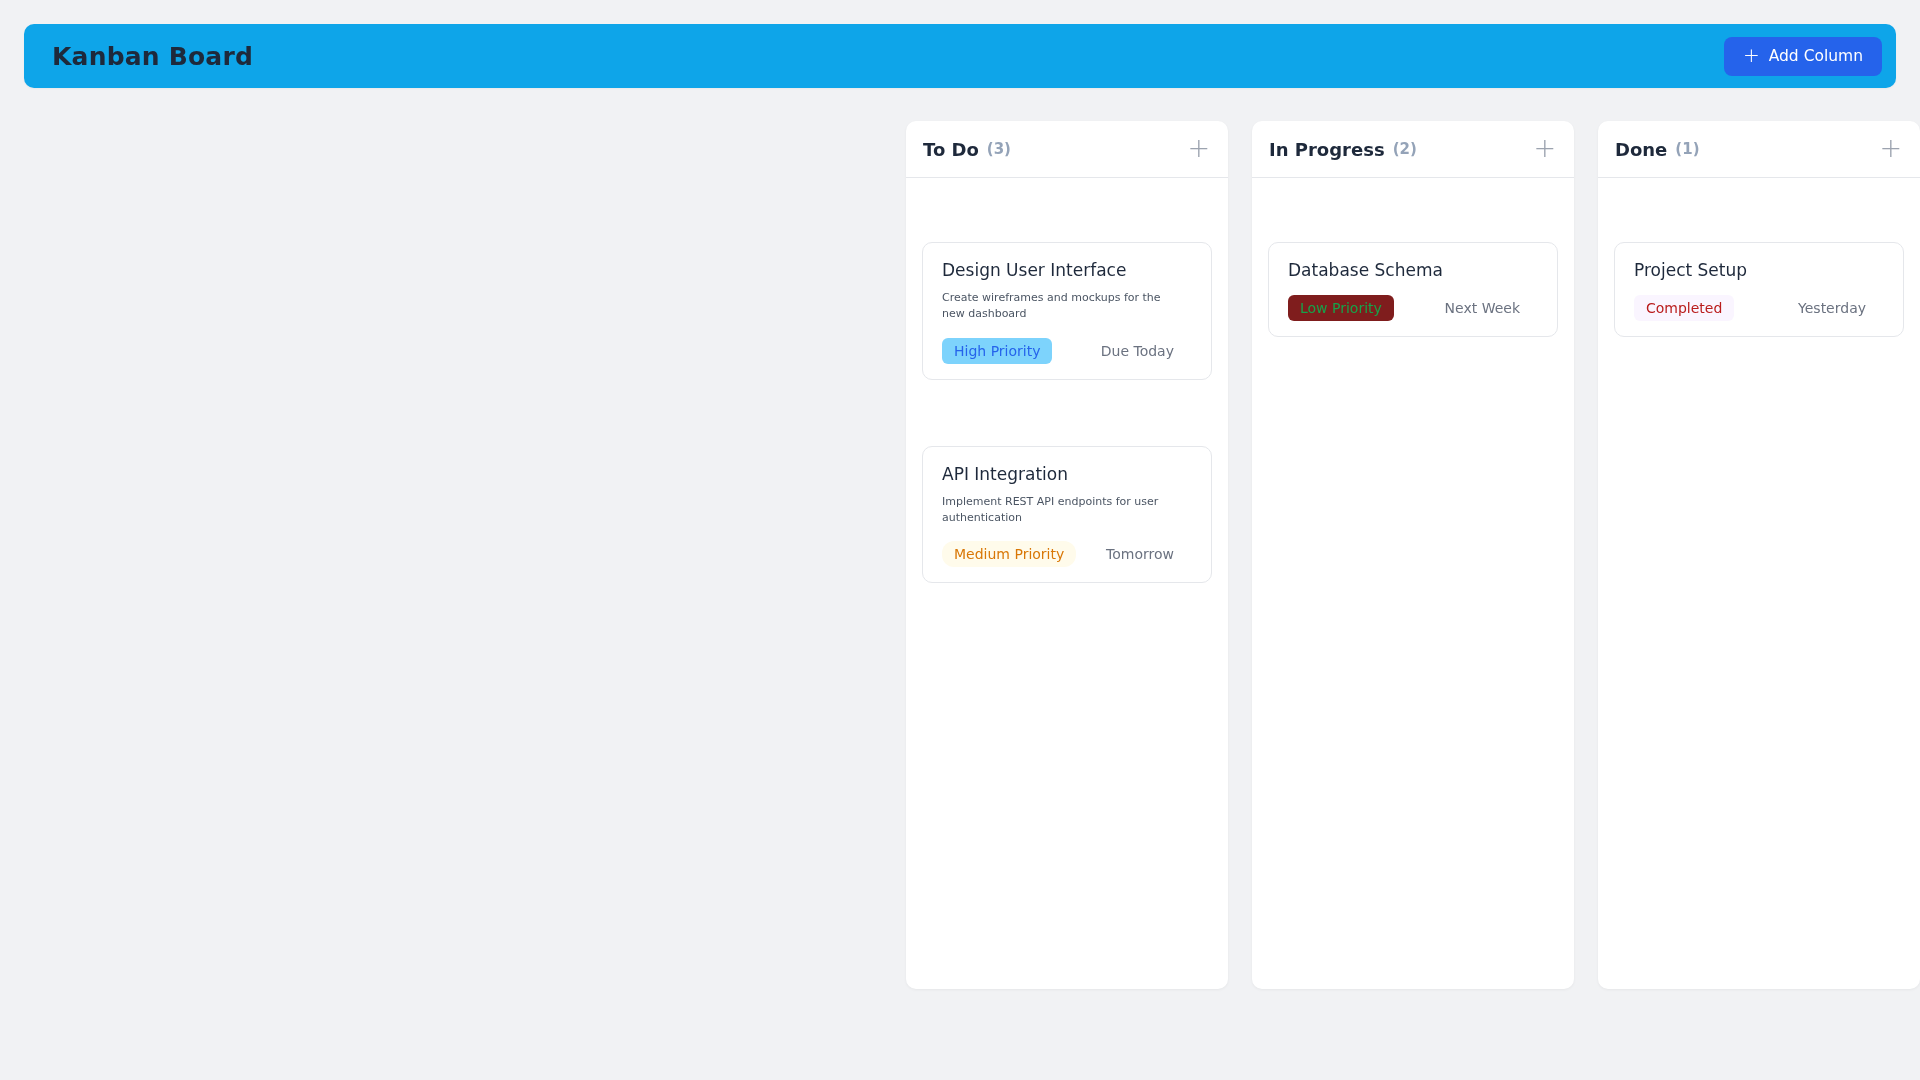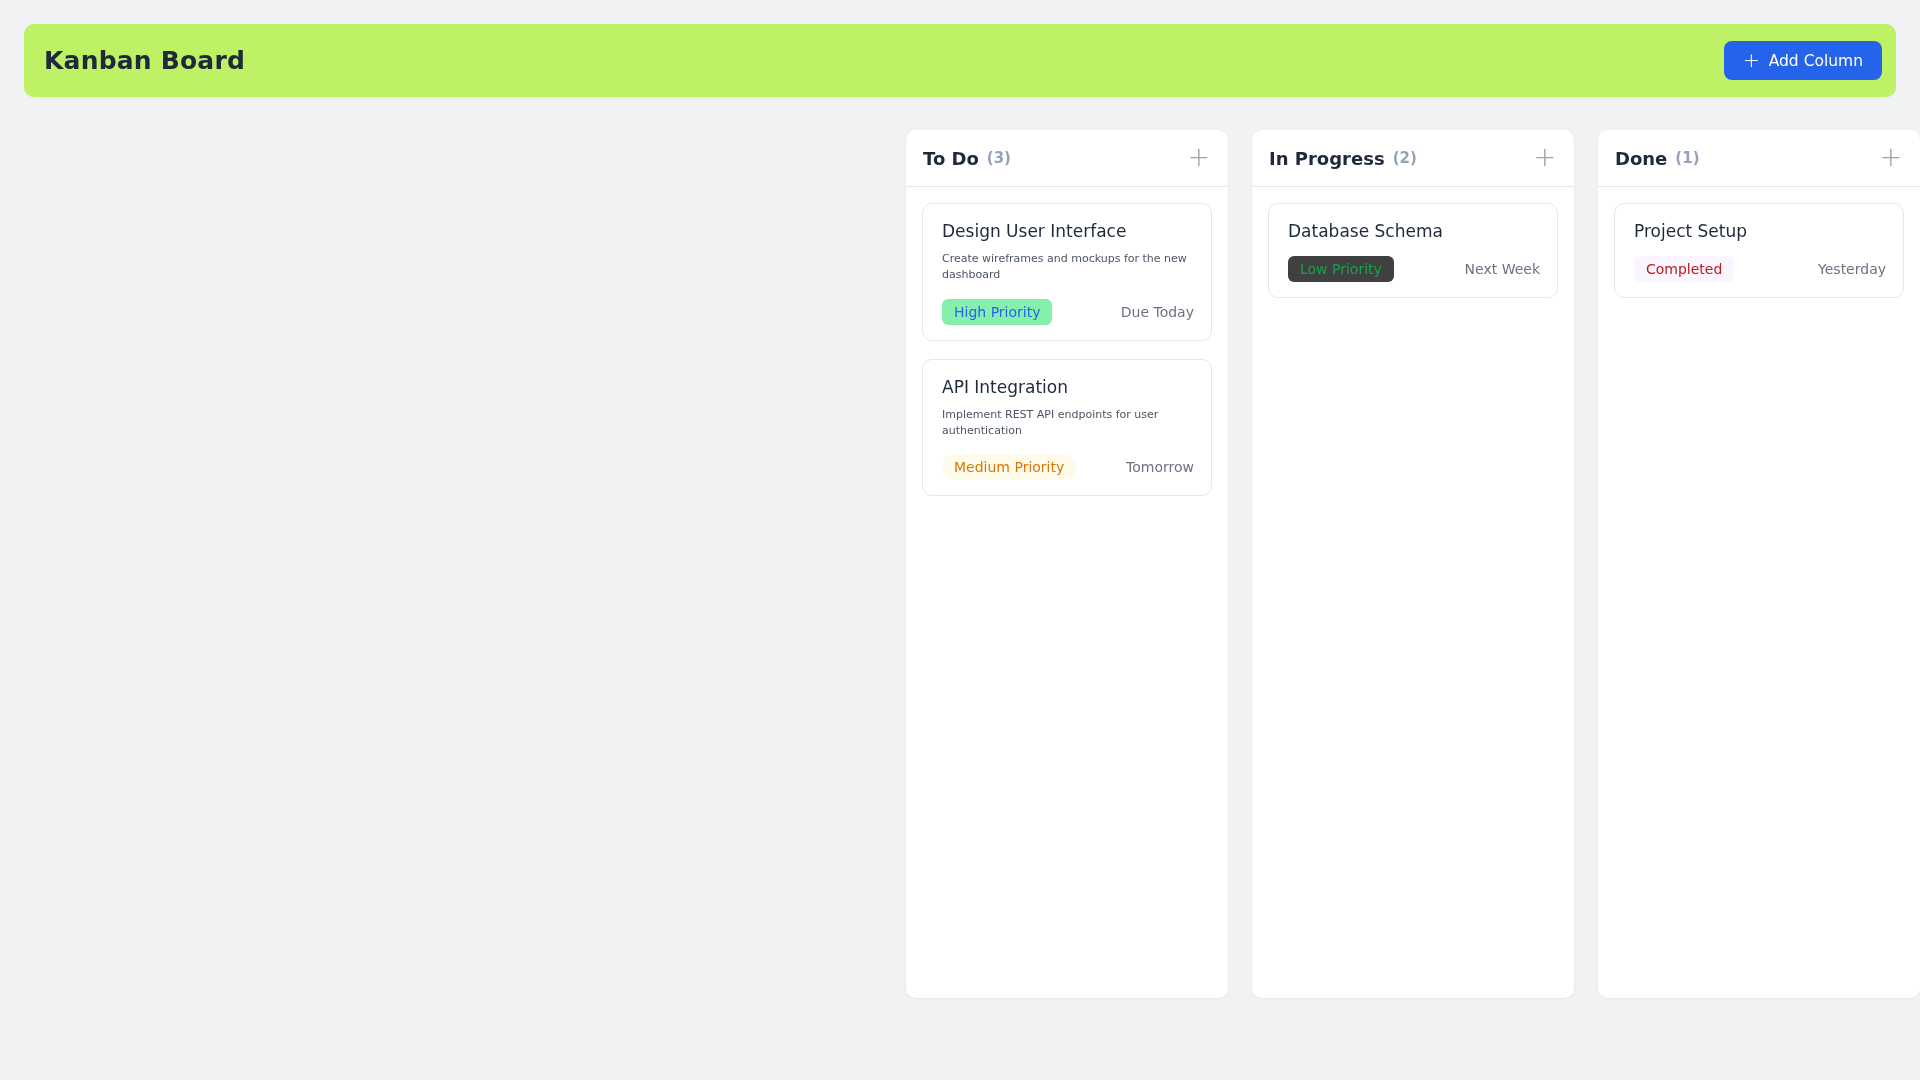--- a/index.html
+++ b/index.html
@@ -5,28 +5,28 @@
   * { margin: 0; padding: 0; box-sizing: border-box; }
   html, body {
     width: 1920px; height: 1080px;
     background: #f1f2f4;
     font-family: "DejaVu Sans", "Liberation Sans", sans-serif;
     overflow: hidden;
   }
   
   .app-header {
     margin: 24px 24px 0 24px;
-    height: 73px;
-    background: #bef264;
+    height: 64px;
+    background: #0ea5e9;
     border-radius: 10px;
     box-shadow: 0 1px 2px rgba(0,0,0,0.04);
     display: flex;
     align-items: center;
     justify-content: space-between;
-    padding: 0 14px 0 20px;
+    padding: 0 14px 0 28px;
   }
   .app-title {
     font-size: 25px;
     font-weight: 700;
     color: #1e293b;
     letter-spacing: 0.2px;
   }
   .add-column-btn {
     display: flex;
     align-items: center;
@@ -99,22 +99,23 @@
   .cards {
     padding: 16px;
     display: flex;
     flex-direction: column;
     gap: 18px;
   }
   .card {
     background: #ffffff;
     border: 1px solid #e5e7eb;
     border-radius: 10px;
-    padding: 17px 17px 15px 19px;
+    padding: 17px 37px 15px 19px;
     cursor: pointer;
+    margin-top: 48px;
   }
   .card-title {
     font-size: 17px;
     color: #1e293b;
   }
   .card-desc {
     margin-top: 10px;
     font-size: 11px;
     line-height: 1.48;
     color: #4b5563;
@@ -153,21 +154,21 @@
     <div class="column-header">
       <span class="column-title">To Do</span>
       <span class="column-count">(3)</span>
       <button class="column-add">+</button>
     </div>
     <div class="cards">
       <article class="card">
         <div class="card-title">Design User Interface</div>
         <div class="card-desc">Create wireframes and mockups for the new dashboard</div>
         <div class="card-footer">
-          <span class="badge" style="color: rgb(37, 99, 235); background: #86efac;">High Priority</span>
+          <span class="badge" style="color: rgb(37, 99, 235); background: #7dd3fc;">High Priority</span>
           <span class="due">Due Today</span>
         </div>
       </article>
       <article class="card">
         <div class="card-title">API Integration</div>
         <div class="card-desc">Implement REST API endpoints for user authentication</div>
         <div class="card-footer">
           <span class="badge" style="color: rgb(217, 119, 6); background: rgb(255, 251, 235); border-radius: 12px;">Medium Priority</span>
           <span class="due">Tomorrow</span>
         </div>
@@ -178,21 +179,21 @@
   <section class="column">
     <div class="column-header">
       <span class="column-title">In Progress</span>
       <span class="column-count">(2)</span>
       <button class="column-add">+</button>
     </div>
     <div class="cards">
       <article class="card">
         <div class="card-title">Database Schema</div>
         <div class="card-footer">
-          <span class="badge" style="color: rgb(22, 163, 74); background: #404040;">Low Priority</span>
+          <span class="badge" style="color: rgb(22, 163, 74); background: #7f1d1d;">Low Priority</span>
           <span class="due">Next Week</span>
         </div>
       </article>
     </div>
   </section>
 
   <section class="column">
     <div class="column-header">
       <span class="column-title">Done</span>
       <span class="column-count">(1)</span>

